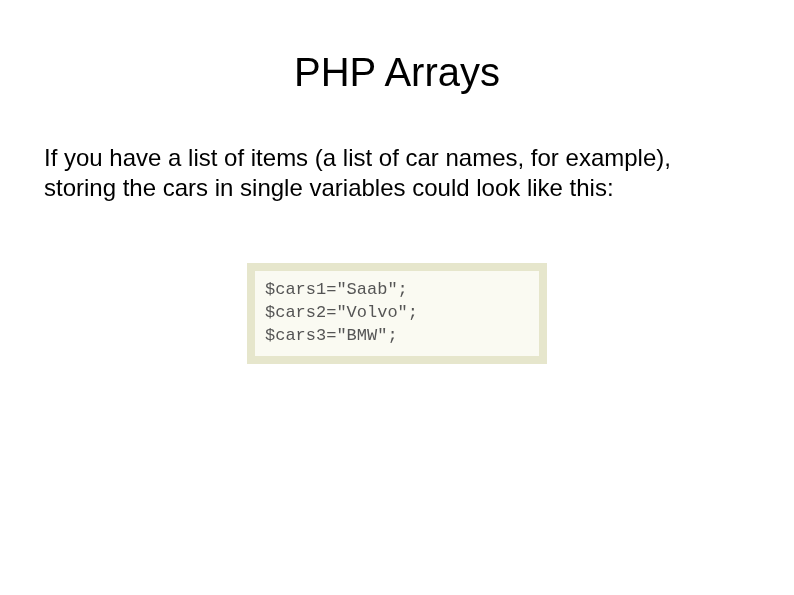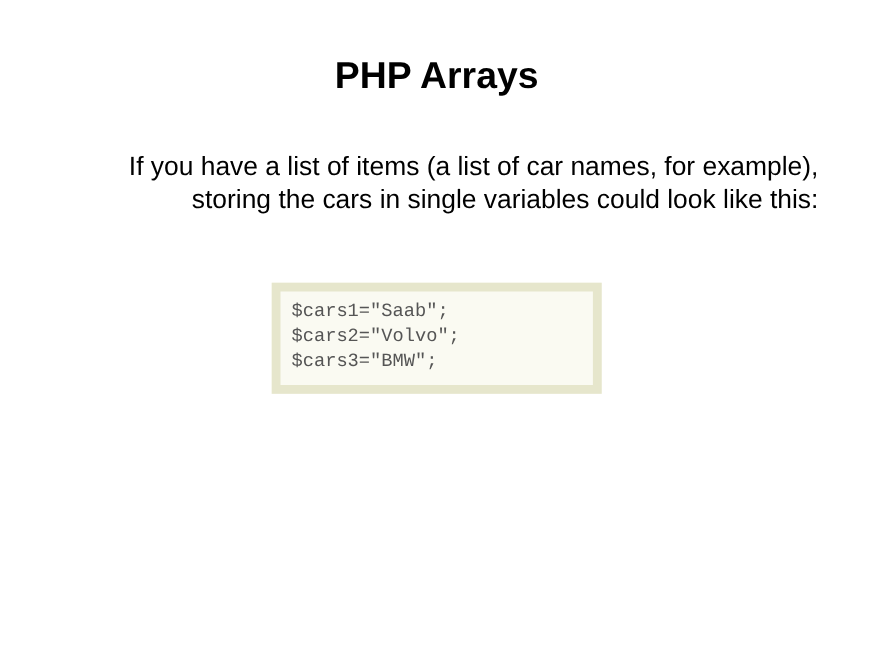--- a/index.html
+++ b/index.html
@@ -8,35 +8,34 @@
       box-sizing: border-box;
     }
     body {
       width: 794px;
       height: 595px;
       background: #ffffff;
       font-family: Arial, Helvetica, sans-serif;
       padding: 40px 44px;
     }
     .title {
-      font-size: 34px;
+      font-size: 40px;
       text-align: center;
-      font-weight: bold;
+      font-weight: normal;
       color: #000;
       margin-top: 10px;
       margin-bottom: 48px;
     }
     .paragraph {
       font-size: 24px;
       line-height: 1.25;
       color: #000;
       font-weight: normal;
       margin-bottom: 60px;
       max-width: 700px;
-      text-align: right;
     }
     .code-wrapper {
       display: flex;
       justify-content: center;
     }
     .code-box {
       border: 8px solid #e6e6cc;
       background: #fafaf2;
       padding: 8px 10px;
       width: 300px;

